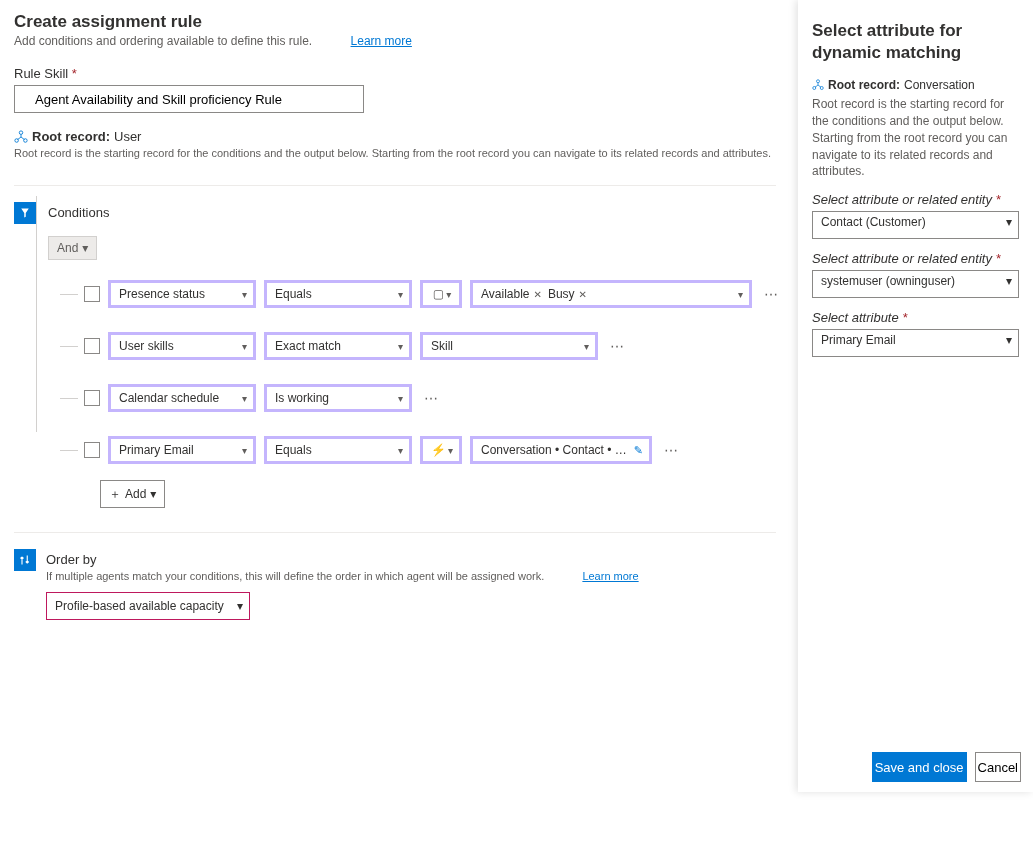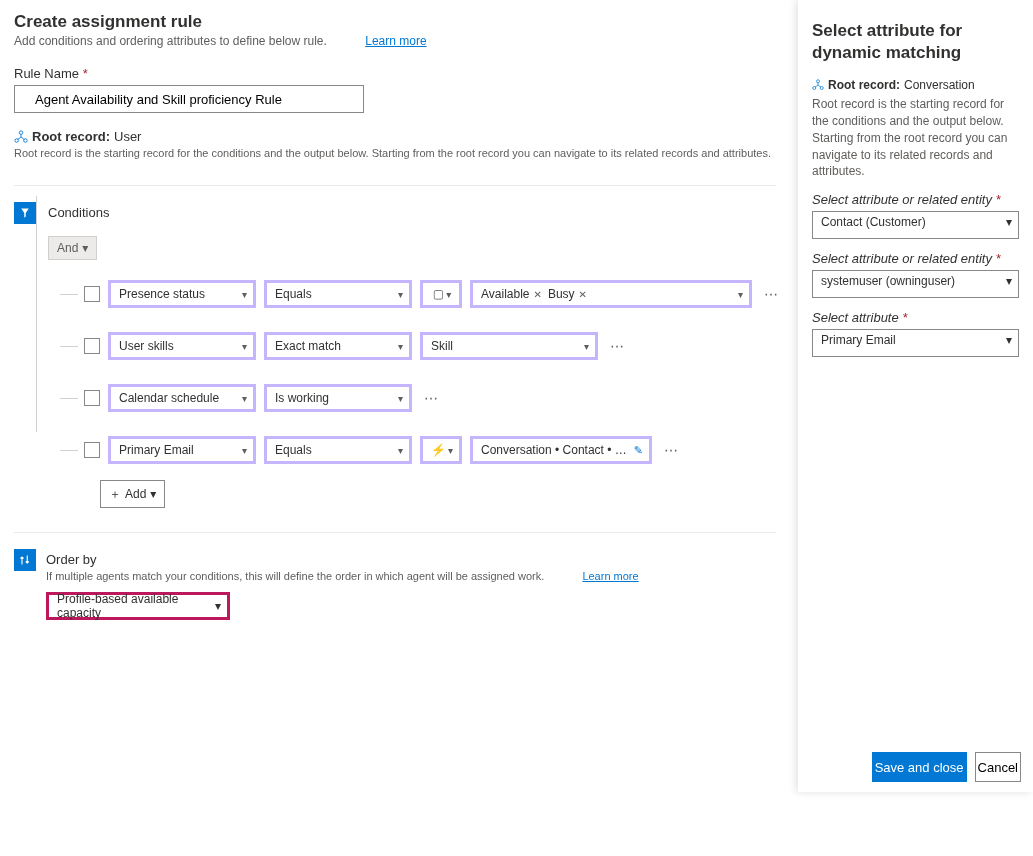--- a/index.html
+++ b/index.html
@@ -165,23 +165,23 @@
   align-items: center;
   padding: 0 8px;
   font-size: 12px;
   gap: 4px;
   margin-left: 40px;
   margin-top: 4px;
   background: #fff;
   cursor: pointer;
 }
 .orderby-dd {
-  border: 3px solid #be185d;
+  border: 1px solid #be185d;
   height: 28px;
-  width: 184px;
+  width: 204px;
   display: flex;
   align-items: center;
   justify-content: space-between;
   padding: 0 6px 0 8px;
   font-size: 12px;
   margin-top: 10px;
   margin-left: 32px;
 }
 .side-panel {
   position: absolute;
@@ -258,25 +258,25 @@
 .edit-icon { color: #0078d4; font-size: 11px; }
 .bolt-icon { color: #0078d4; font-size: 12px; }
 .tag-icon-outline { color:#605e5c; font-size:12px; }
 </style>
 </head>
 <body>
 
 <div class="main-area">
   <div class="page-title">Create assignment rule</div>
   <div class="page-subtitle">
-    <span>Add conditions and ordering attributes to define below rule. </span><a class="link">Learn more</a>
+    <span>Add conditions and ordering available to define this rule. </span><a class="link">Learn more</a>
   </div>
 
   <div class="field-label">
-    <span>Rule Name</span> <span class="req">*</span>
+    <span>Rule Skill</span> <span class="req">*</span>
   </div>
   <input class="text-input" type="text" value="Agent Availability and Skill proficiency Rule" style="">
 
   <div class="root-record-line">
     <svg width="14" height="14" viewBox="0 0 16 16">
         <g stroke="#0078d4" fill="none" stroke-width="1">
           <circle cx="8" cy="3" r="2"></circle>
           <circle cx="3" cy="12" r="2"></circle>
           <circle cx="13" cy="12" r="2"></circle>
           <path d="M8 5v3m0 0l-4 3m4-3l4 3"></path>

